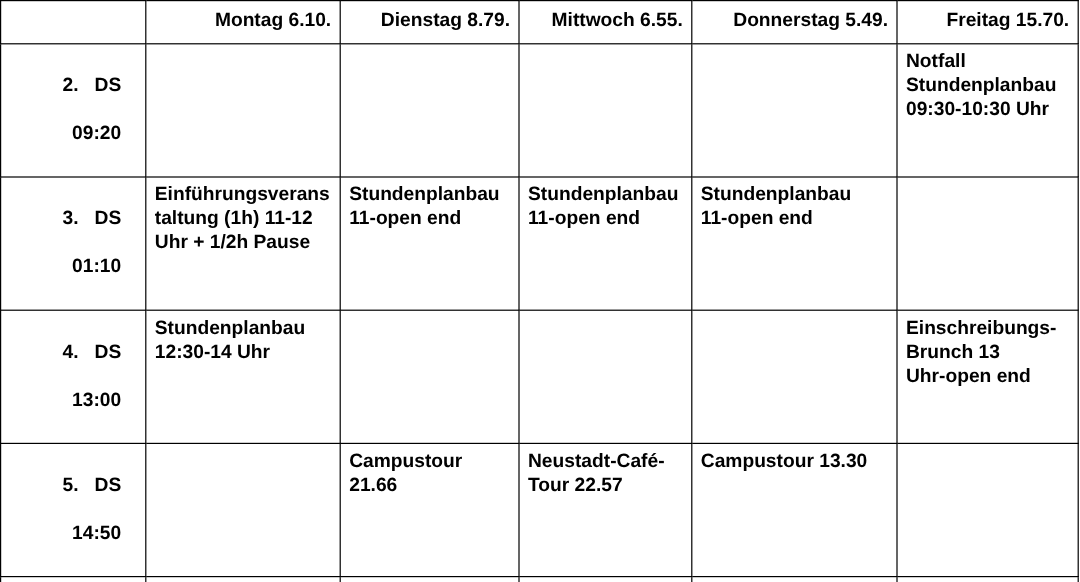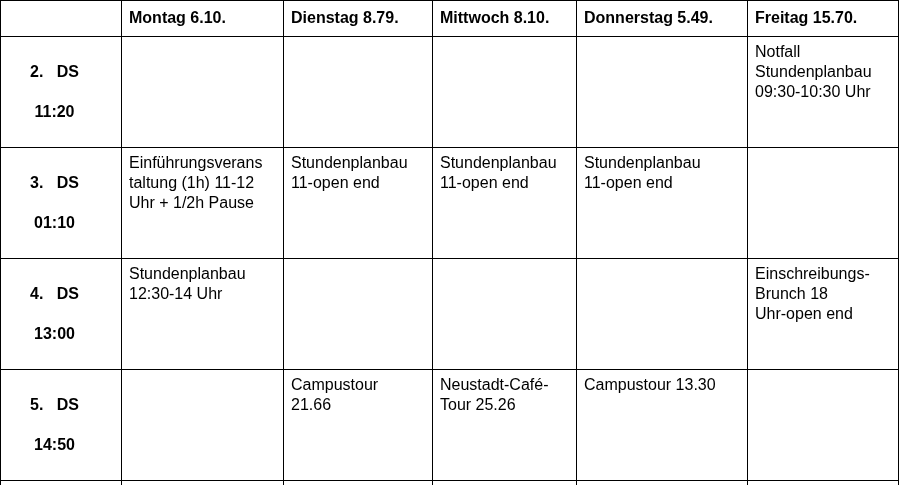--- a/index.html
+++ b/index.html
@@ -13,63 +13,64 @@
     width:898px; margin:0;
   }
   .schedule th, .schedule td {
     border:1.5px solid #000000;
     vertical-align:top;
     font-size:16px; line-height:20px;
     padding:5px 7px;
     white-space:pre-line;
     overflow:hidden;
     word-wrap:break-word;
+    font-weight:bold;
   }
   .schedule thead th {
-    font-weight:bold; text-align:left; vertical-align:middle;
+    font-weight:bold; text-align:right; vertical-align:middle;
     padding-top:0; padding-bottom:2px;
   }
   tr.hdr      { height:36px; }
   tr.r-2ds    { height:77px; }
   tr.r-3ds    { height:78px; }
   tr.r-4ds    { height:90px; }
   tr.r-5ds    { height:79px; }
   tr.r-6ds    { height:67px; }
   th.time-cell {
-    font-weight:bold; text-align:center; padding-right:20px;
+    font-weight:bold; text-align:right; padding-right:20px;
   }
-  td.bold { font-weight:normal; }
+  td.bold { font-weight:bold; }
 </style>
 </head>
 <body>
 
 <table class="schedule">
   <colgroup>
     <col style="width:121px">
     <col style="width:162px">
     <col style="width:149px">
     <col style="width:144px">
     <col style="width:171px">
     <col style="width:151px">
   </colgroup>
   <thead>
     <tr class="hdr">
       <th></th>
       <th>Montag 6.10.</th>
       <th>Dienstag 8.79.</th>
-      <th>Mittwoch 8.10.</th>
+      <th>Mittwoch 6.55.</th>
       <th>Donnerstag 5.49.</th>
       <th>Freitag 15.70.</th>
     </tr>
   </thead>
   <tbody>
     <tr class="r-2ds">
       <th class="time-cell">
         <div>2.&nbsp;&nbsp;&nbsp;DS</div>
-        <div>11:20</div>
+        <div>09:20</div>
       </th>
       <td></td>
       <td></td>
       <td></td>
       <td></td>
       <td class="bold">Notfall
 Stundenplanbau
 09:30-10:30 Uhr</td>
     </tr>
     <tr class="r-3ds">
@@ -92,33 +93,33 @@
       <th class="time-cell">
         <div>4.&nbsp;&nbsp;&nbsp;DS</div>
         <div>13:00</div>
       </th>
       <td>Stundenplanbau
 12:30-14 Uhr</td>
       <td></td>
       <td></td>
       <td></td>
       <td>Einschreibungs-
-Brunch 18
+Brunch 13
 Uhr-open end</td>
     </tr>
     <tr class="r-5ds">
       <th class="time-cell">
         <div>5.&nbsp;&nbsp;&nbsp;DS</div>
         <div>14:50</div>
       </th>
       <td></td>
       <td>Campustour
 21.66</td>
       <td>Neustadt-Café-
-Tour 25.26</td>
+Tour 22.57</td>
       <td>Campustour 13.30</td>
       <td></td>
     </tr>
     <tr class="r-6ds">
       <th class="time-cell">
         
         
       </th>
       <td></td>
       <td></td>

